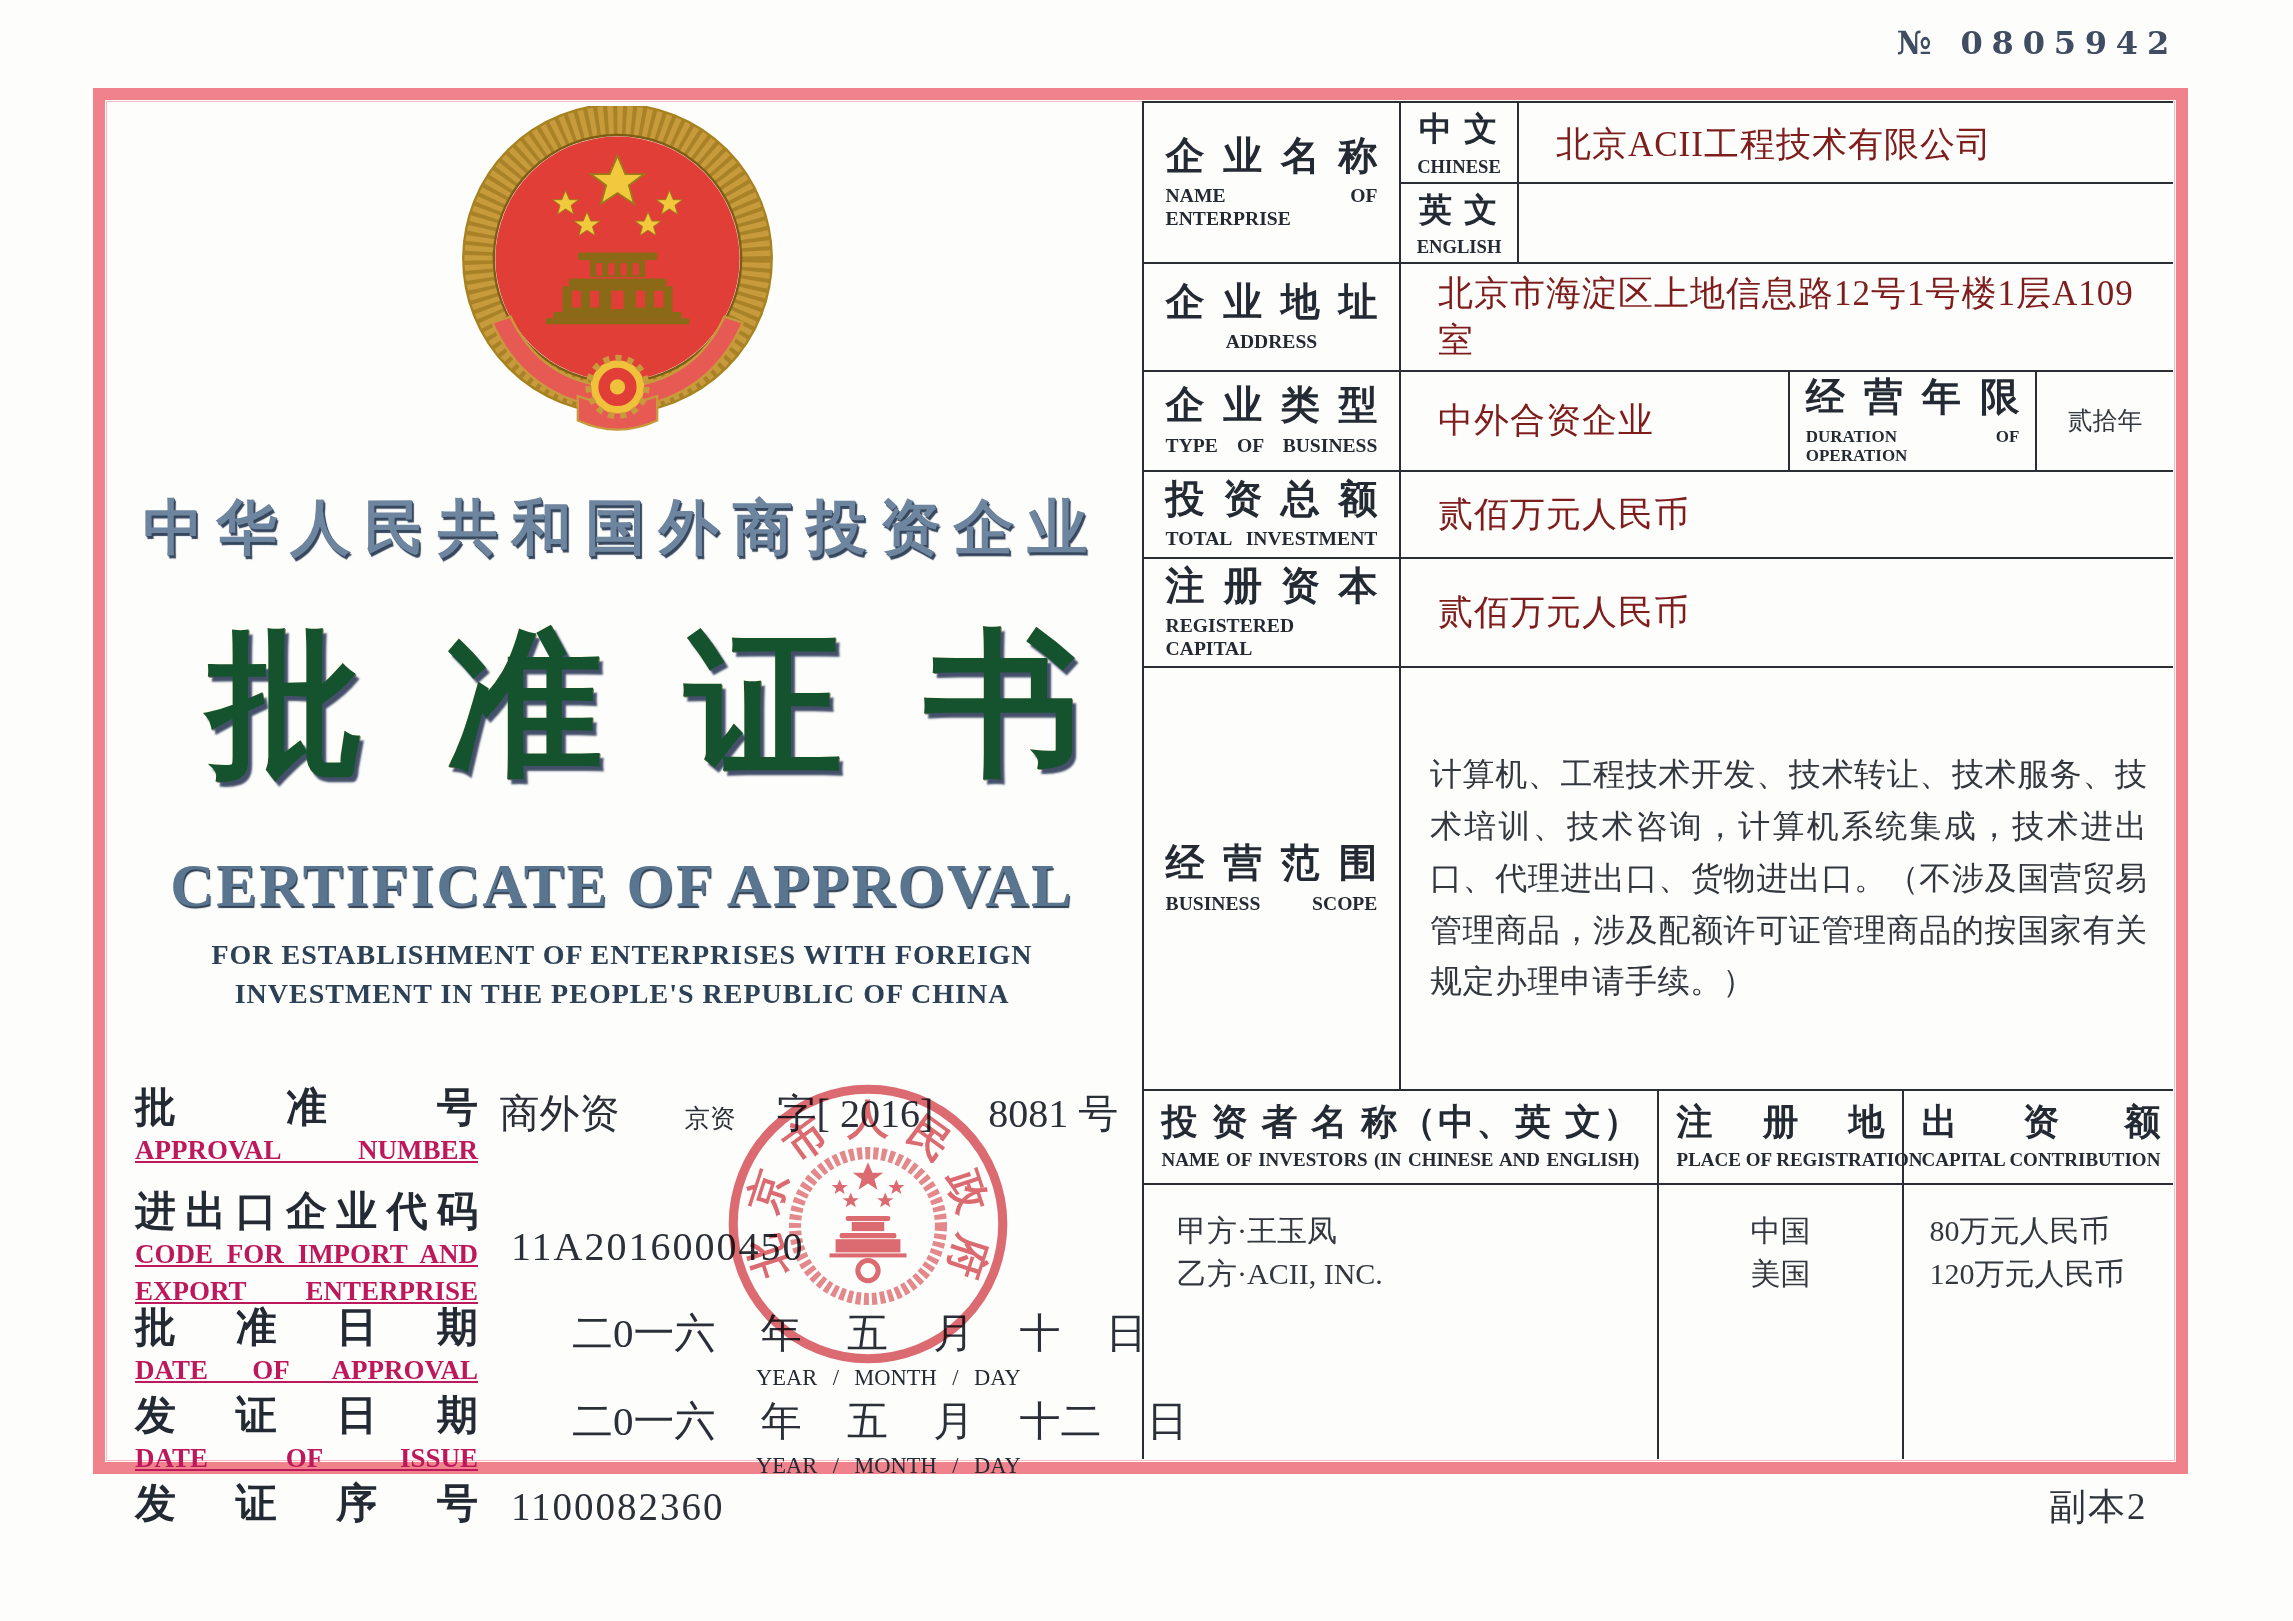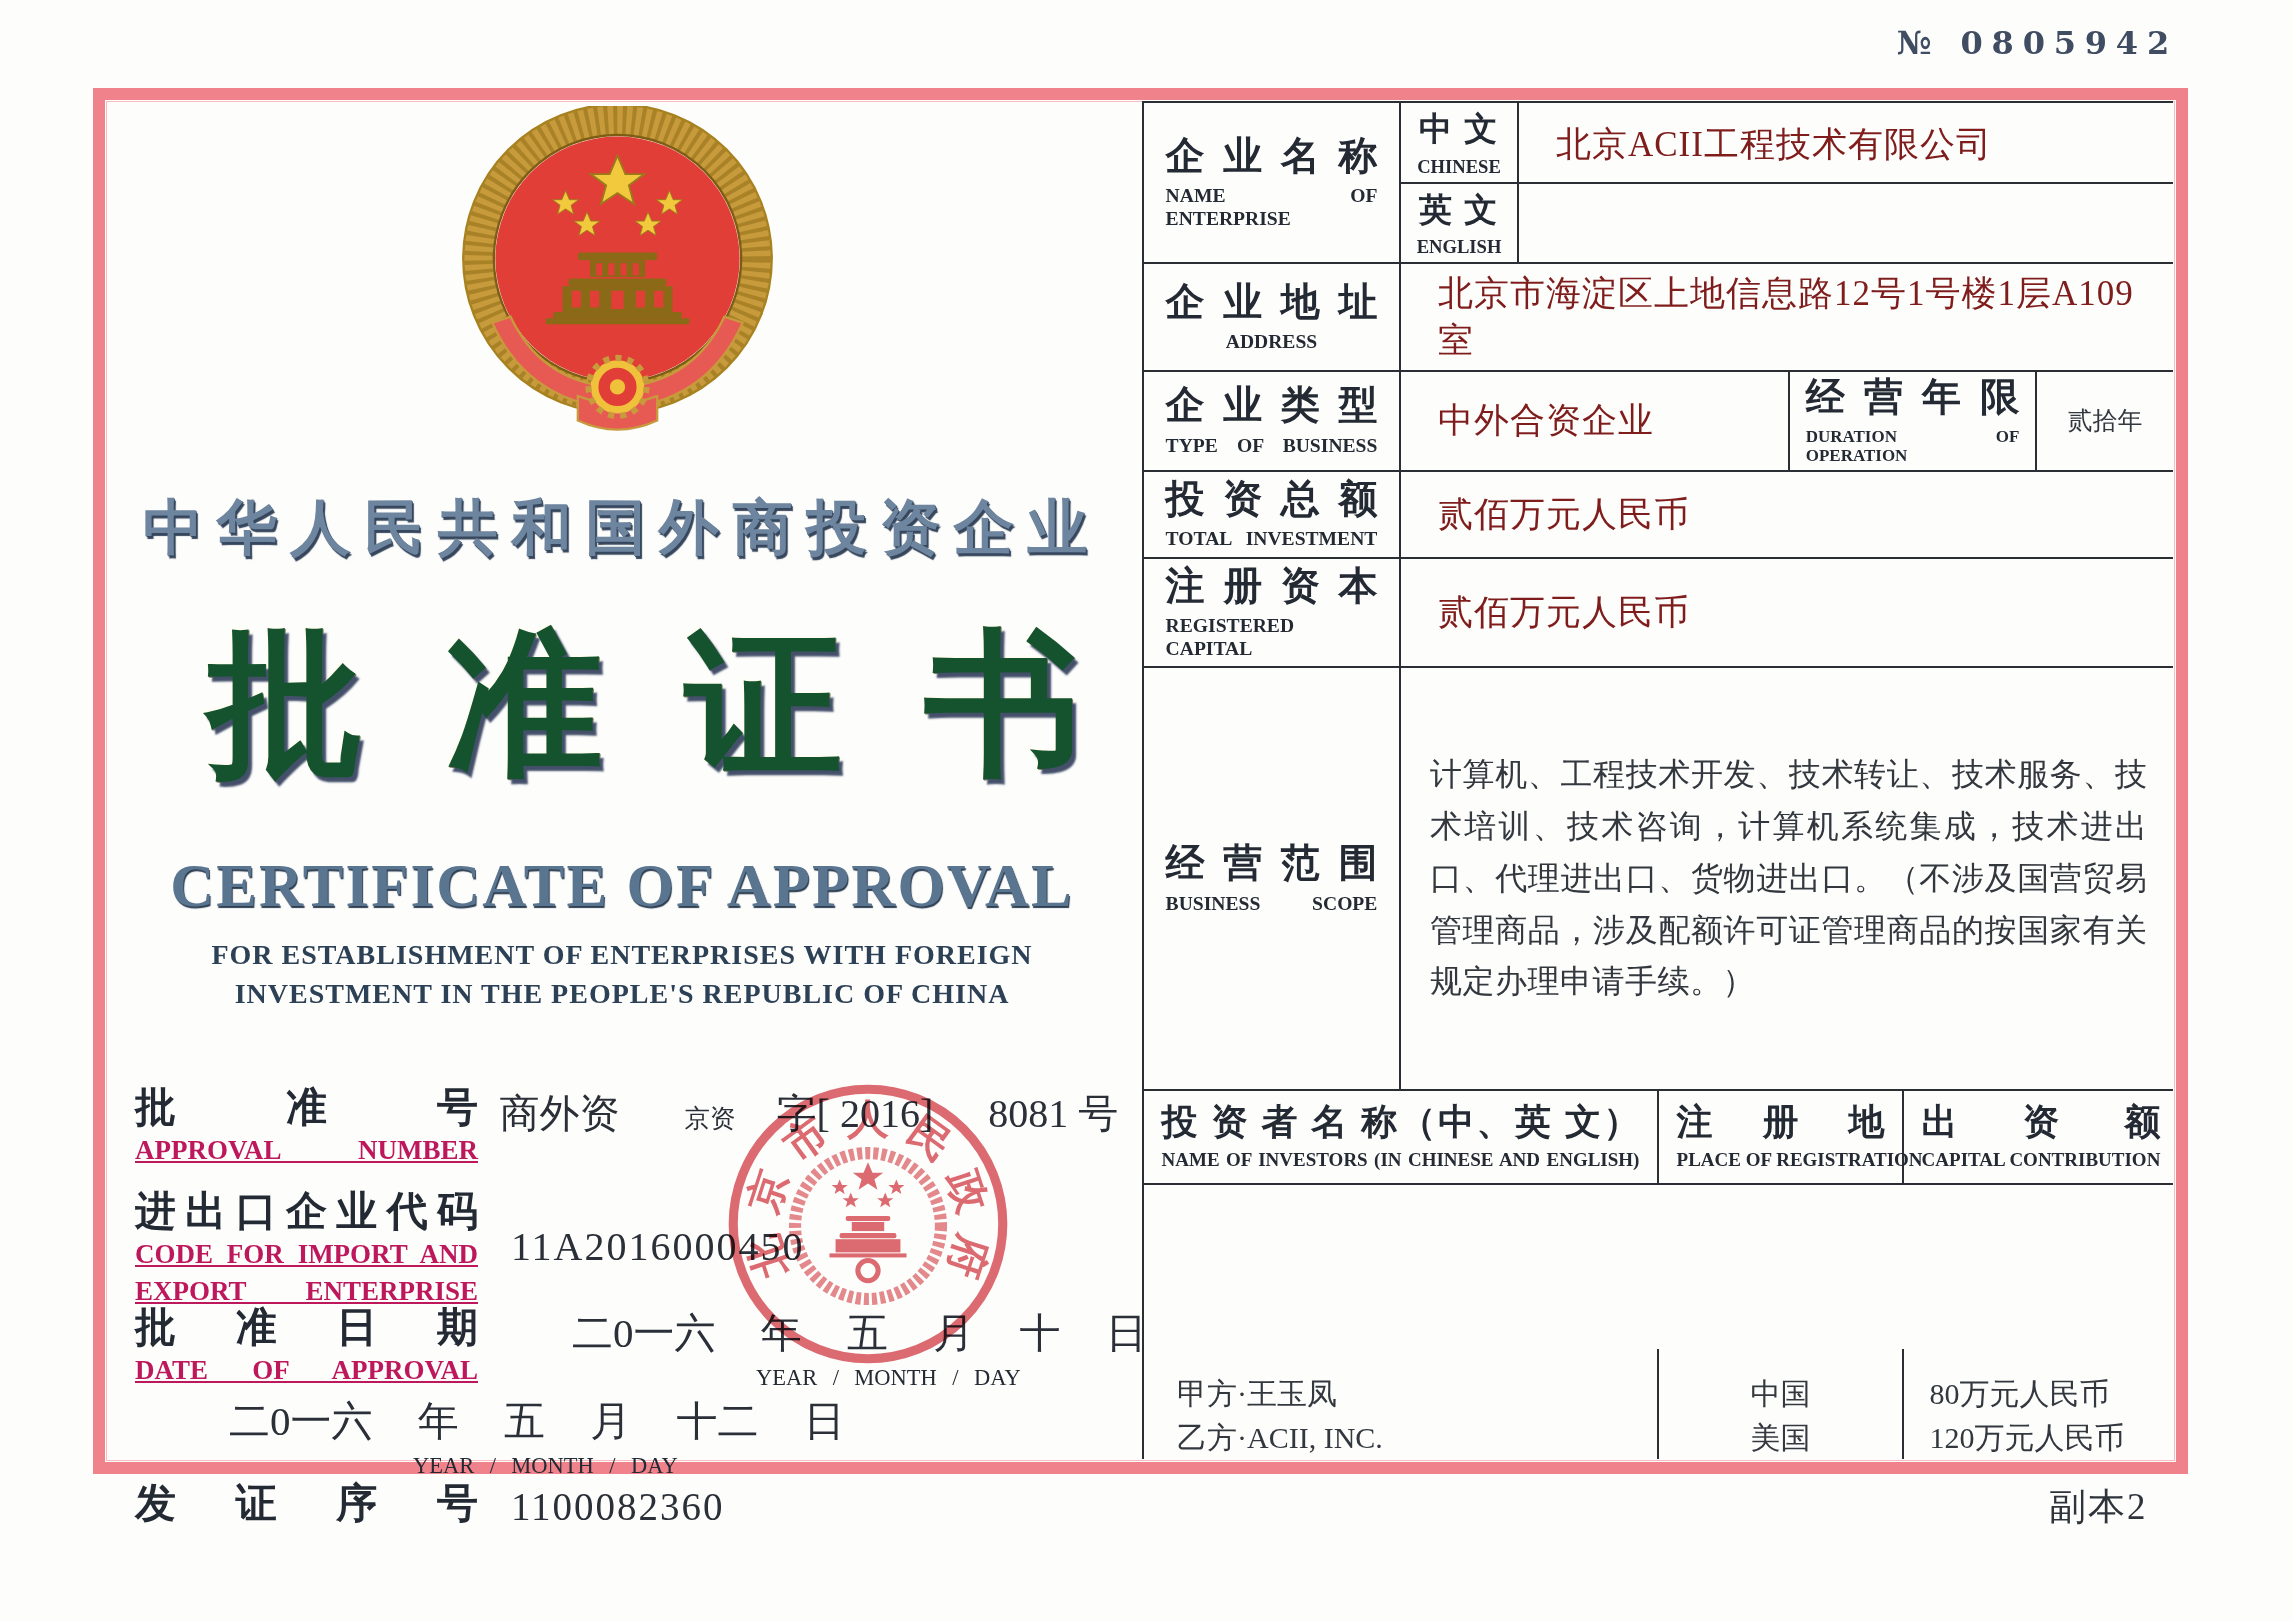--- a/index.html
+++ b/index.html
@@ -71,21 +71,21 @@
   
   .stamp{position:absolute;left:716px;top:1072px;opacity:.88;mix-blend-mode:multiply;}
   
   .tbl{
     position:absolute;left:1142px;top:101px;width:1031px;height:1358px;
     display:flex;flex-direction:column;box-sizing:border-box;
     border-left:2px solid #2b2e33;border-top:2px solid #2b2e33;
     background:transparent;
   }
   .trow{display:flex;border-bottom:2px solid #2b2e33;box-sizing:border-box;flex:0 0 auto;}
-  .trow:last-child{border-bottom:none;flex:1 1 auto;align-items:flex-end;}
+  .trow:last-child{border-bottom:none;flex:1 1 auto;}
   .lblcell{
     width:257px;flex:0 0 257px;border-right:2px solid #2b2e33;box-sizing:border-box;
     display:flex;flex-direction:column;justify-content:center;
     padding:5.9px 21.6px;
   }
   .lzh{font-size:39px;font-weight:600;color:#242a33;text-align:justify;text-align-last:justify;line-height:1.1;}
   .len{font-size:19.6px;font-weight:600;color:#242a33;text-align:justify;text-align-last:justify;margin-top:7.8px;line-height:1.15;}
   .vcell{flex:1 1 auto;display:flex;align-items:center;padding:5.9px 9.8px 5.9px 37px;box-sizing:border-box;
          font-size:35px;color:#7f1d1d;letter-spacing:1px;}
   .name-right{flex:1 1 auto;display:flex;flex-direction:column;}
@@ -214,20 +214,24 @@
       <div class="ilzh">批 准 日 期</div>
       <div class="ilen">DATE OF APPROVAL</div>
     </div>
     <div class="date-val">
       <div class="date-zh">二0一六 年 五 月 十 日</div>
       <div class="date-en">YEAR / MONTH / DAY</div>
     </div>
   </div>
 
   <div class="info-row r-date">
+    <div class="info-label">
+      <div class="ilzh">发 证 日 期</div>
+      <div class="ilen">DATE OF ISSUE</div>
+    </div>
     <div class="date-val">
       <div class="date-zh">二0一六 年 五 月 十二 日</div>
       <div class="date-en">YEAR / MONTH / DAY</div>
     </div>
   </div>
 
   <div class="info-row r-serial">
     <div class="info-label">
       <div class="ilzh">发 证 序 号</div>
     </div>

